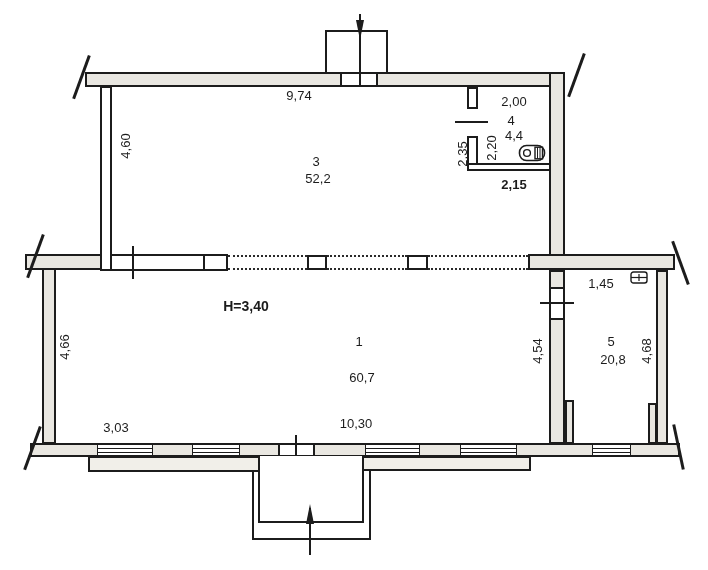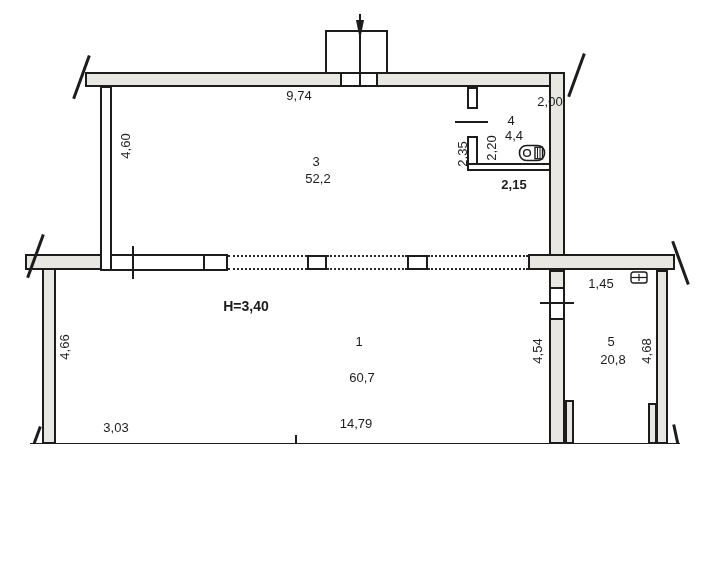--- a/index.html
+++ b/index.html
@@ -1,17 +1,17 @@
 <!DOCTYPE html>
 <html><head>
 <meta charset="utf-8">
 <style>
   html,body{margin:0;padding:0;background:#fff;}
-  .plan{position:relative;width:708px;height:444px;background:#ffffff;overflow:hidden;
-        font-family:"Liberation Sans", sans-serif;color:#1c1c1c;}
+  .plan{position:relative;width:708px;height:570px;background:#ffffff;overflow:hidden;
+        font-family:"Liberation Sans", sans-serif;color:#1c1c1c;border-radius:20px;}
   .plan *{box-sizing:border-box;position:absolute;}
   
   .w{background:#e9e7e1;border:2px solid #1c1c1c;}
   
   .pw{background:#ffffff;border:2px solid #1c1c1c;}
   .dot{height:0;border-top:2px dotted #2a2a2a;}
   .vline{width:2px;background:#1c1c1c;}
   .hline{height:2px;background:#1c1c1c;}
   .tick{width:2.5px;height:46px;background:#1c1c1c;}
   .window{background:#fff;border:2px solid #1c1c1c;border-left-width:1.5px;border-right-width:1.5px;}
@@ -117,33 +117,33 @@
     <rect x="1" y="1" width="16" height="11" rx="2.5" fill="#fff" stroke="#1c1c1c" stroke-width="1.4"></rect>
     <line x1="1" y1="6.5" x2="17" y2="6.5" stroke="#1c1c1c" stroke-width="1.2"></line>
     <line x1="9" y1="3" x2="9" y2="10" stroke="#1c1c1c" stroke-width="1.2"></line>
   </svg>
 
   <div class="lbl" style="left:299px;top:95px;">9,74</div>
   <div class="rlbl" style="left:125px;top:146px;">4,60</div>
   <div class="lbl" style="left:316px;top:161px;">3</div>
   <div class="lbl" style="left:318px;top:178px;">52,2</div>
 
-  <div class="lbl" style="left:514px;top:101px;margin-left:36px;">2,00</div>
+  <div class="lbl" style="left:514px;top:101px;">2,00</div>
   <div class="lbl" style="left:511px;top:120px;">4</div>
   <div class="lbl" style="left:514px;top:135px;">4,4</div>
   <div class="rlbl" style="left:491px;top:148px;">2,20</div>
   <div class="rlbl" style="left:462px;top:154px;">2,35</div>
   <div class="lbl" style="left:514px;top:184px;font-weight:bold;">2,15</div>
 
   <div class="lbl bold" style="left:246px;top:306px;">H=3,40</div>
   <div class="rlbl" style="left:64px;top:347px;">4,66</div>
   <div class="lbl" style="left:359px;top:341px;">1</div>
   <div class="lbl" style="left:362px;top:357px;margin-top:20px;">60,7</div>
   <div class="rlbl" style="left:537px;top:351px;">4,54</div>
   <div class="lbl" style="left:116px;top:427px;">3,03</div>
-  <div class="lbl" style="left:356px;top:423px;">14,79</div>
+  <div class="lbl" style="left:356px;top:423px;">10,30</div>
 
   <div class="lbl" style="left:601px;top:283px;">1,45</div>
   <div class="lbl" style="left:611px;top:341px;">5</div>
   <div class="lbl" style="left:613px;top:359px;">20,8</div>
   <div class="rlbl" style="left:646px;top:351px;">4,68</div>
 
 </div>
 
 </body></html>

